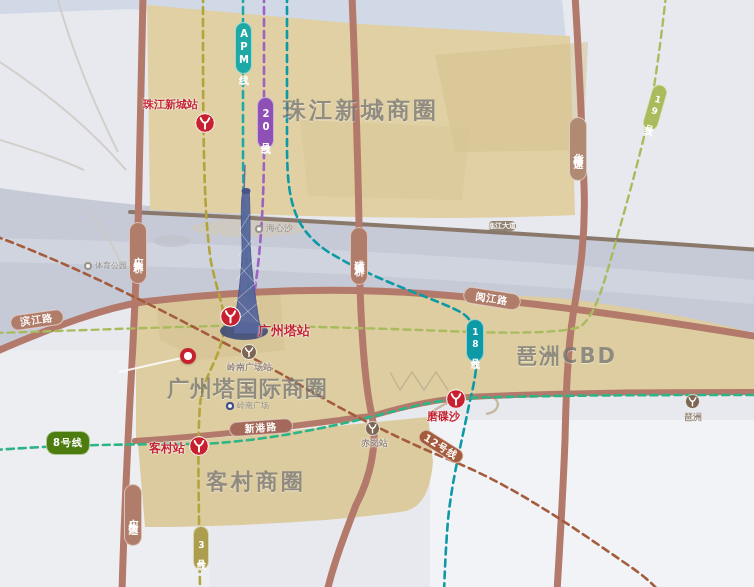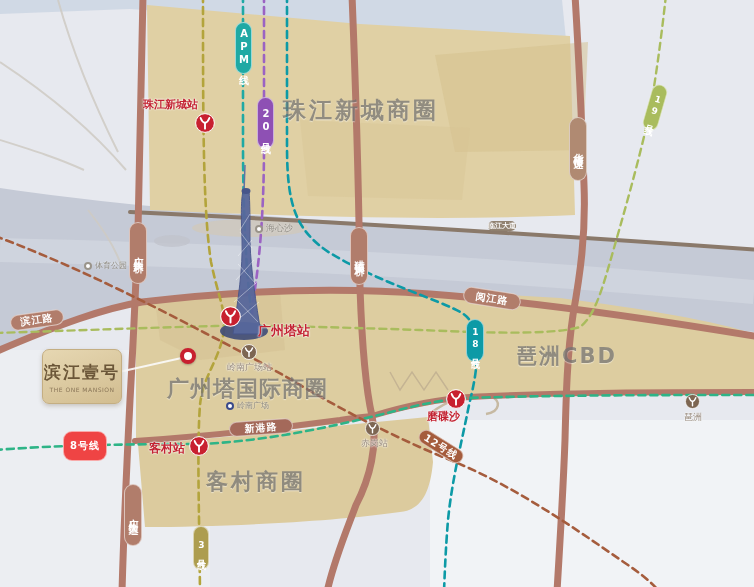--- a/index.html
+++ b/index.html
@@ -17,21 +17,21 @@
         text-align:center;line-height:1;letter-spacing:1px;}
   .pill.v{writing-mode:vertical-rl;text-orientation:upright;letter-spacing:2px;padding:3px 0;}
   .road-pill{background:#b17d6b;}
   .tiny-pill{font-size:7px;border-radius:5px;border:none;background:#8d7d6b;
              letter-spacing:0;opacity:.95;}
   
   .mlogo{position:absolute;}
   .stn-label{position:absolute;font-weight:700;white-space:nowrap;
              text-shadow:0 0 2px #fff,0 0 2px #fff;}
   .stn-label.red{color:#c32332;}
-  .stn-label.brown{color:#96887a;font-weight:400;}
+  .stn-label.brown{color:#96887a;font-weight:700;}
   
   .poi{position:absolute;display:flex;align-items:center;gap:3px;
        color:#8f8b82;font-size:9px;font-weight:400;white-space:nowrap;
        text-shadow:0 0 2px rgba(255,255,255,.8);}
   .poi .dot{width:8px;height:8px;border-radius:50%;background:#fff;
             border:2px solid #9a948a;box-sizing:border-box;flex:0 0 auto;}
   
   .project-box{position:absolute;width:78px;height:53px;border-radius:7px;
       background:linear-gradient(160deg,#e6d7b2,#d2bd90);
       border:1px solid #c4ae82;box-shadow:0 2px 4px rgba(90,70,40,.25);
@@ -144,21 +144,21 @@
   <div class="abs dist" style="left:283px;top:95px;font-size:23px">珠江新城商圈</div>
   <div class="abs dist" style="left:516px;top:342px;font-size:21px;letter-spacing:2px">琶洲CBD</div>
   <div class="abs dist" style="left:167px;top:374px;font-size:22px;letter-spacing:1px">广州塔国际商圈</div>
   <div class="abs dist" style="left:206px;top:467px;font-size:22px">客村商圈</div>
 
   <div class="abs pill v" style="left:235px;top:22px;width:17px;height:52px;background:#1fa9a4">APM线</div>
   <div class="abs pill v" style="left:257px;top:97px;width:17px;height:52px;background:#8e50b4">20号线</div>
   <div class="abs pill v" style="left:647px;top:84px;width:16px;height:47px;background:#a9bc5d;transform:rotate(16deg);font-size:9px">19号线</div>
   <div class="abs pill v" style="left:466px;top:319px;width:18px;height:43px;background:#0d9aa6;font-size:9px">18号线</div>
   <div class="abs pill" style="left:416px;top:439px;width:50px;height:15px;background:#a55c3d;transform:rotate(32deg)">12号线</div>
-  <div class="abs pill" style="left:63px;top:431px;width:44px;height:30px;background:#ef4444">8号线</div>
+  <div class="abs pill" style="left:46px;top:431px;width:44px;height:24px;background:#4d7c0f">8号线</div>
   <div class="abs pill v" style="left:193px;top:526px;width:16px;height:44px;background:#ad9d4f;font-size:9px">3号线</div>
 
   <div class="abs pill v road-pill" style="left:129px;top:222px;width:18px;height:62px">广州大桥</div>
   <div class="abs pill v road-pill" style="left:124px;top:484px;width:18px;height:62px">广州大道</div>
   <div class="abs pill road-pill" style="left:10px;top:312px;width:54px;height:16px;transform:rotate(-8deg)">滨江路</div>
   <div class="abs pill road-pill" style="left:463px;top:290px;width:58px;height:17px;transform:rotate(9deg)">阅江路</div>
   <div class="abs pill road-pill" style="left:229px;top:420px;width:64px;height:15px;transform:rotate(-4deg);background:#a4695a">新港路</div>
   <div class="abs pill v road-pill" style="left:569px;top:117px;width:18px;height:64px;background:#b08a72">华南快速</div>
   <div class="abs pill v road-pill" style="left:350px;top:227px;width:18px;height:58px">猎德大桥</div>
   <div class="abs pill tiny-pill" style="left:488px;top:221px;width:28px;height:10px;display:flex">临江大道</div>
@@ -232,19 +232,15 @@
   </div>
   <div class="poi" style="left:84px;top:260px;font-size:8px">
     <span class="dot"></span>
     <span>体育公园</span>
   </div>
   <div class="poi" style="left:226px;top:400px;font-size:8px">
     <span class="dot" style="border-color:#3a4a8a"></span>
     <span>岭南广场</span>
   </div>
 
-  <div class="project-box" style="left:42px;top:349px">
-    <div class="p-name">滨江壹号</div>
-    <div class="p-en">THE ONE MANSION</div>
-  </div>
   <div class="marker" style="left:180px;top:348px"></div>
 
 </div>
 
 </body></html>

